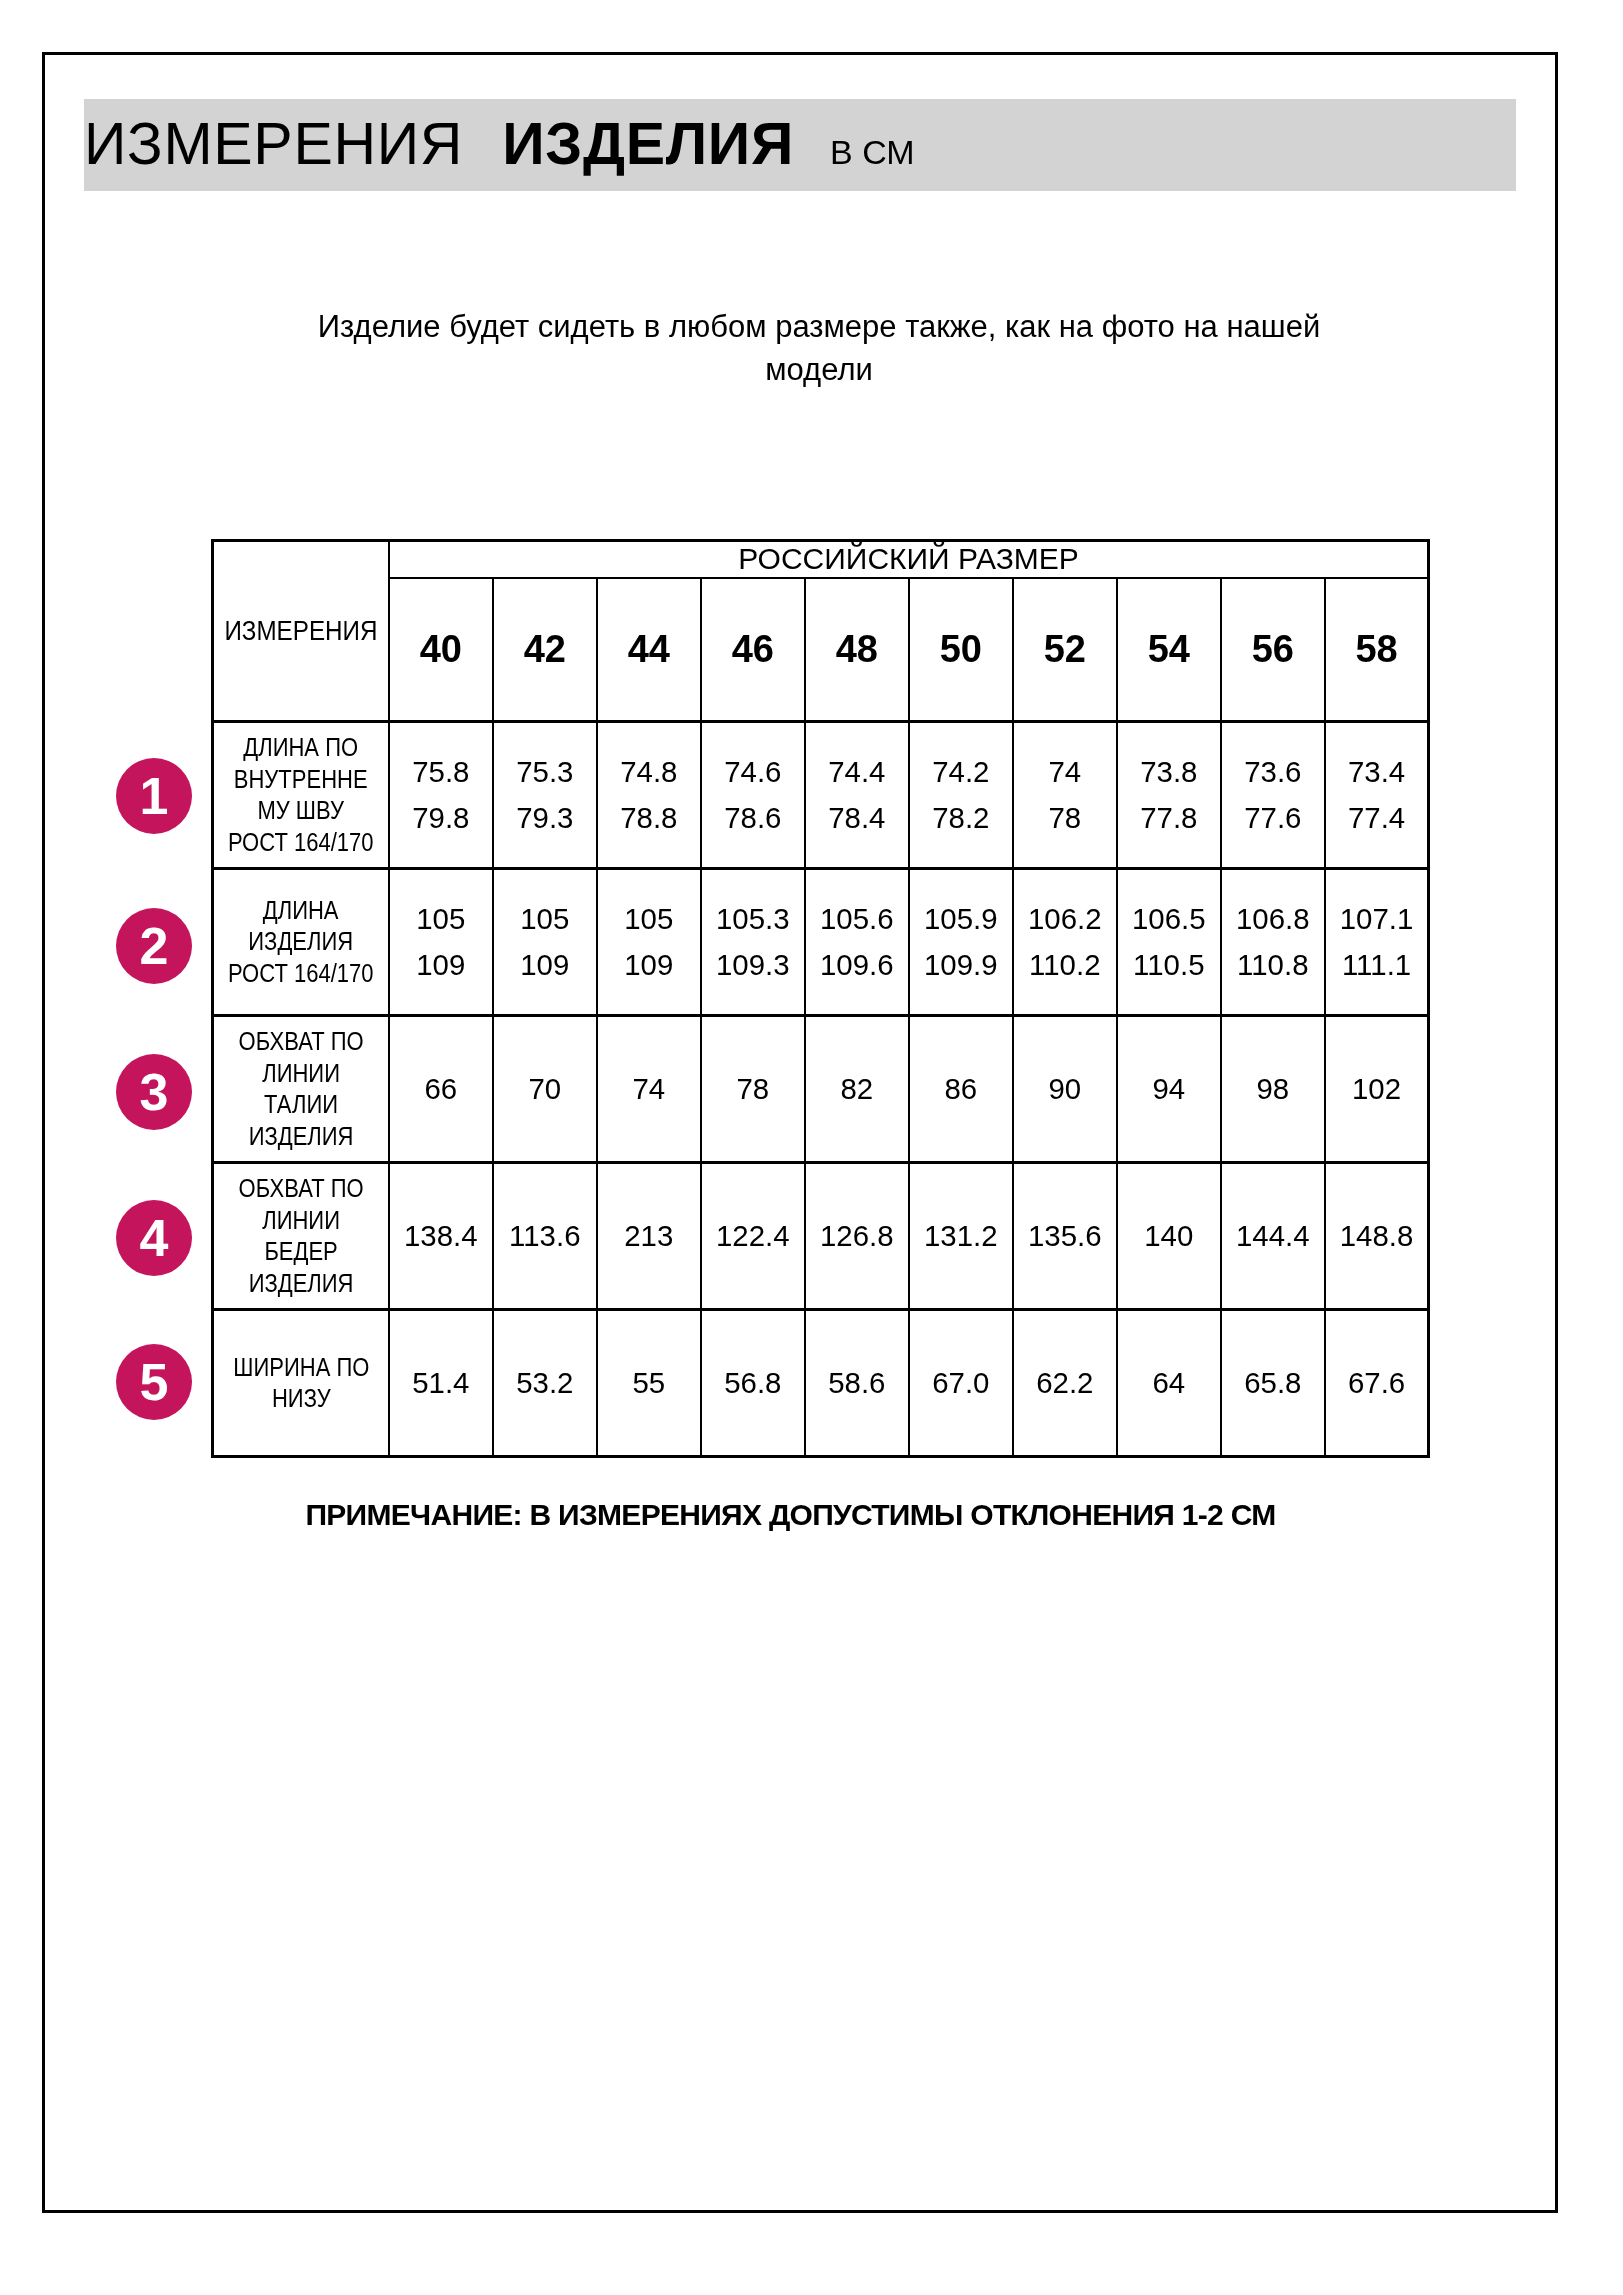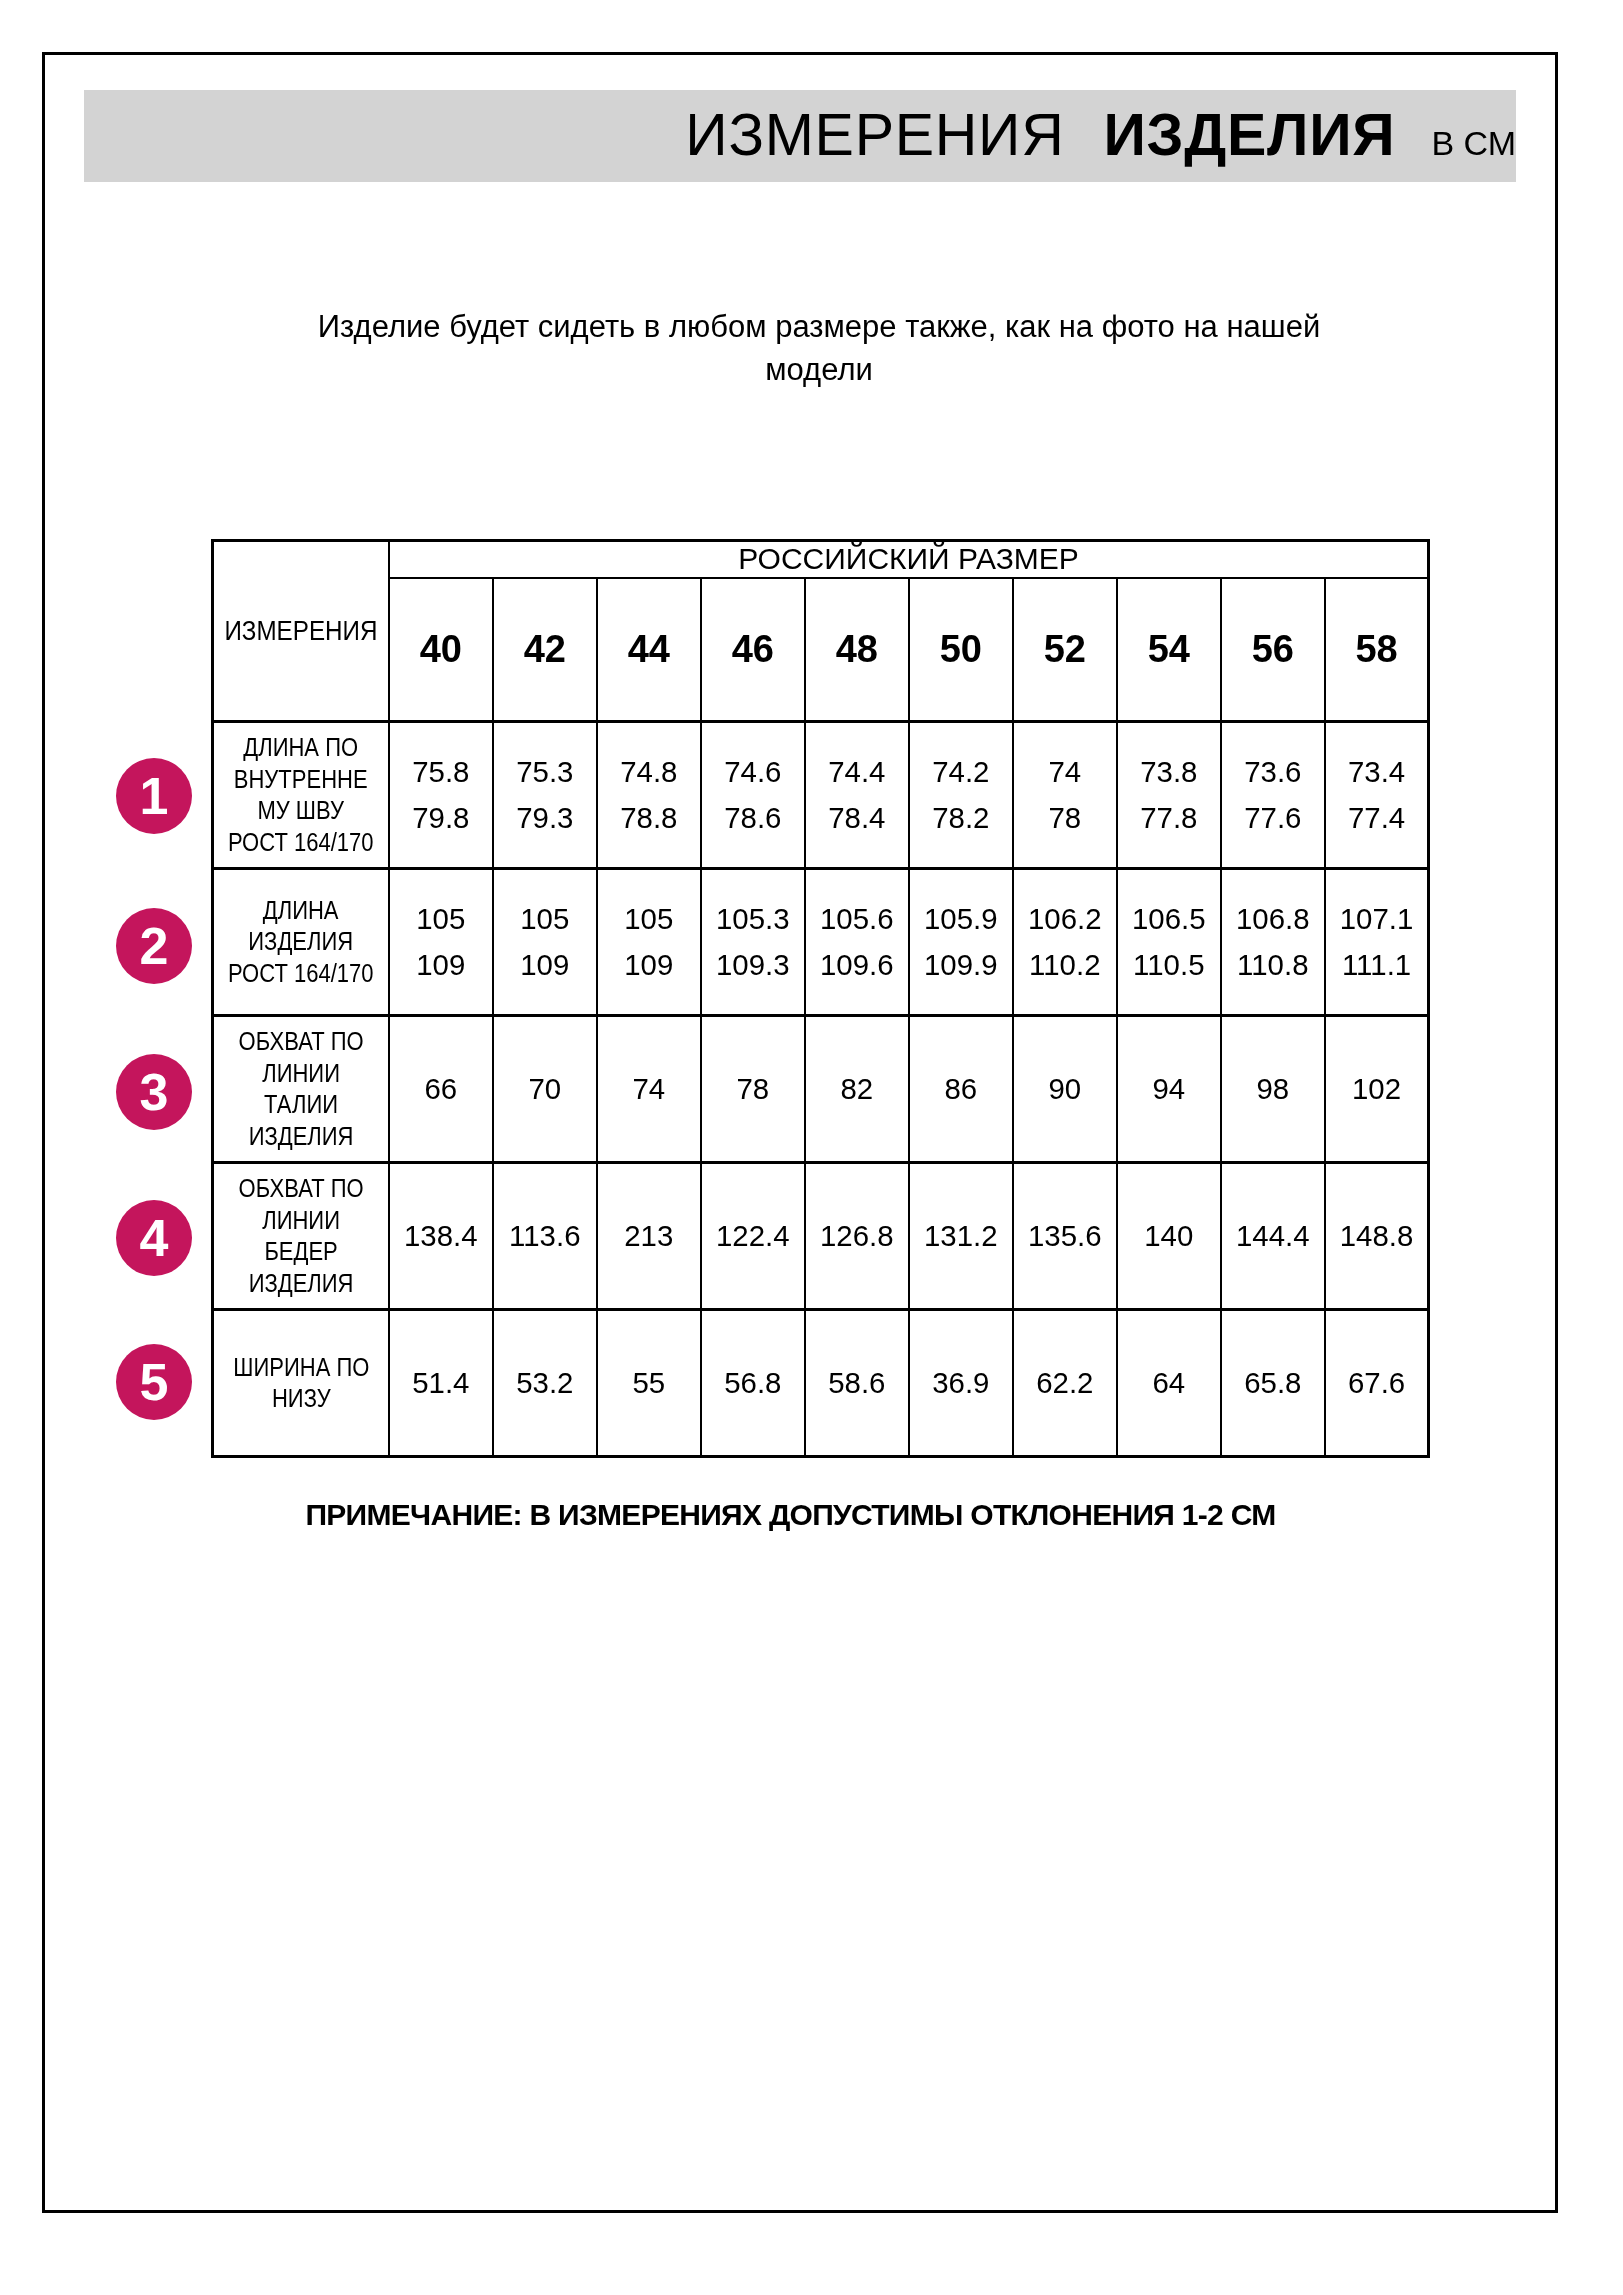--- a/index.html
+++ b/index.html
@@ -14,24 +14,24 @@
   }
   .page-border {
     position:absolute;
     left:42px; top:52px;
     width:1516px; height:2161px;
     border:3.3px solid #000;
     box-sizing:border-box;
   }
   .title-band {
     position:absolute;
-    left:84px; top:90px;
+    left:84px; top:99px;
     width:1432px; height:92px;
     background:#D3D3D3;
-    text-align:right;
+    text-align:left;
     line-height:90px;
     white-space:nowrap;
   }
   .title-part1 { font-size:59px; letter-spacing:0.7px; }
   .title-part2 { font-size:59px; font-weight:bold; letter-spacing:0.7px; margin-left:39px; }
   .title-unit  { font-size:34px; margin-left:36px; }
   .product-code {
     position:absolute;
     left:43px; top:230px; width:1515px;
     text-align:center;
@@ -231,21 +231,21 @@
           <td class="cell-value">148.8</td>
         </tr>
         <tr>
           <td class="cell-label"><span class="cnd">ШИРИНА ПО
 НИЗУ</span></td>
           <td class="cell-value">51.4</td>
           <td class="cell-value">53.2</td>
           <td class="cell-value">55</td>
           <td class="cell-value">56.8</td>
           <td class="cell-value">58.6</td>
-          <td class="cell-value">36.9</td>
+          <td class="cell-value">67.0</td>
           <td class="cell-value">62.2</td>
           <td class="cell-value">64</td>
           <td class="cell-value">65.8</td>
           <td class="cell-value">67.6</td>
         </tr>
       </tbody>
   </table>
 
   <div class="note">ПРИМЕЧАНИЕ: В ИЗМЕРЕНИЯХ ДОПУСТИМЫ ОТКЛОНЕНИЯ 1-2 СМ</div>
 

